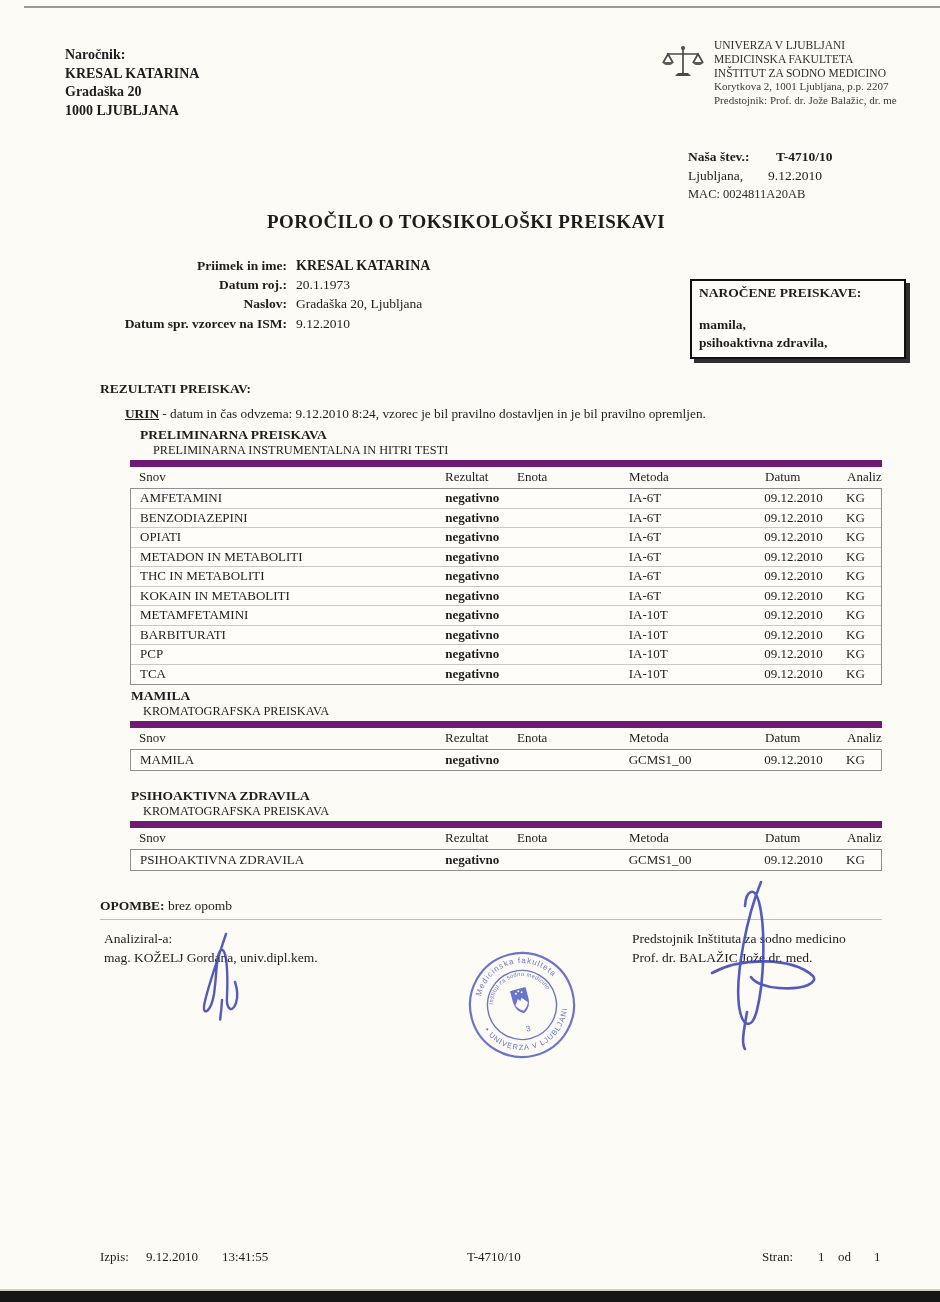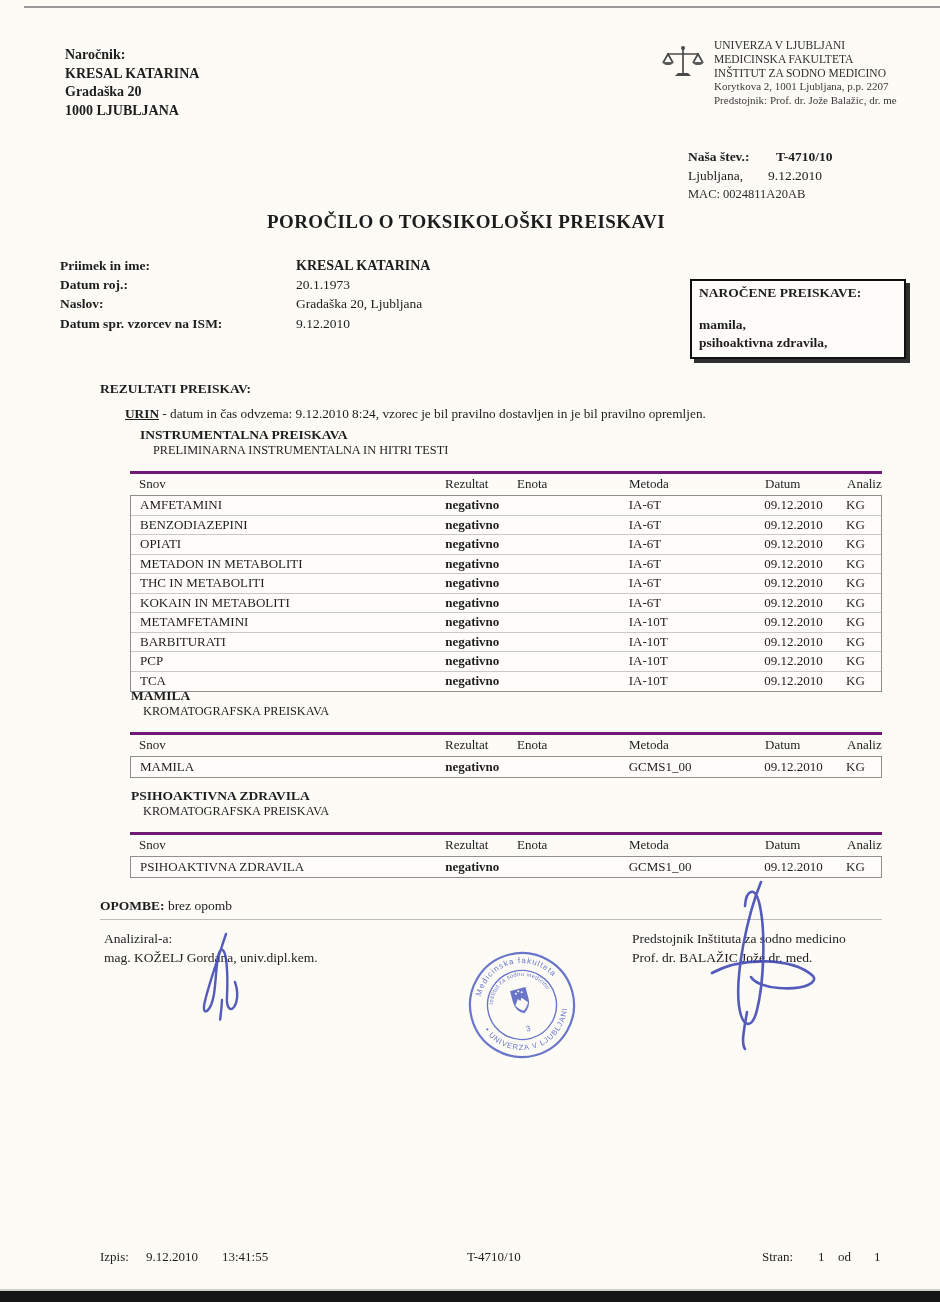--- a/index.html
+++ b/index.html
@@ -28,21 +28,21 @@
   .refblock .l1{width:88px;font-weight:bold}
   .refblock .l2{width:80px;font-weight:normal}
   .refblock .mac{font-size:12.5px;color:#2b2b2b}
 
   
   .doc-title{left:0;width:932px;top:211px;text-align:center;font-size:19px;font-weight:bold;letter-spacing:.4px}
 
   
   .patient{left:60px;top:256px;font-size:13.5px;line-height:19.2px}
   .patient .row{display:flex}
-  .patient .pl{width:227px;font-weight:bold}
+  .patient .pl{width:227px;text-align:right;font-weight:bold}
   .patient .pv{margin-left:9px}
   .patient .pv0{font-weight:bold;font-size:14px}
 
   
   .obox{left:690px;top:279px;width:216px;height:80px;background:#fdfcf8;border:2px solid #101010;
         box-shadow:4px 4px 0 #2f2f2f;padding:4px 7px;font-size:13.5px;font-weight:bold;
         display:flex;flex-direction:column}
   .obox .sp{height:15px}
   .obox .it{line-height:18px}
 
@@ -52,21 +52,21 @@
   .urin .u{font-weight:bold;text-decoration:underline}
 
   
   .tsec{position:absolute;left:130px;width:752px;font-size:13px}
   .tsec .t1{font-weight:bold;font-size:13.5px}
   .tsec .t2{font-size:12.3px}
   .sec1 .t1{padding-left:10px}
   .sec1 .t2{padding-left:23px}
   .sec23 .t1{padding-left:1px}
   .sec23 .t2{padding-left:13px}
-  .thead{display:flex;margin-top:13px;padding:2px 0 3px;border-top:3px solid #701a75}
+  .thead{display:flex;margin-top:2px;padding:2px 0 3px;border-top:7px solid #701a75}
   .tbody{border:1px solid #8f8f8f;background:#fefdfa}
   .tr{display:flex;height:19.5px;align-items:center;border-bottom:1px solid #c8c8c8}
   .tr:last-child{border-bottom:none}
   .th,.td{overflow:hidden;white-space:nowrap}
   .c1{width:315px;padding-left:9px}
   .c2{width:72px}
   .c3{width:112px}
   .c4{width:136px}
   .c5{width:82px}
   .c6{width:35px}
@@ -163,21 +163,21 @@
   </div>
 
   <div class="abs res-head">REZULTATI PREISKAV:</div>
   <div class="abs urin">
     <span class="u">URIN</span>
     <span> </span>
     <span>- datum in čas odvzema: 9.12.2010 8:24, vzorec je bil pravilno dostavljen in je bil pravilno opremljen.</span>
   </div>
 
   <div class="tsec sec1" style="top:427px">
-    <div class="t1">INSTRUMENTALNA PREISKAVA</div>
+    <div class="t1">PRELIMINARNA PREISKAVA</div>
     <div class="t2">PRELIMINARNA INSTRUMENTALNA IN HITRI TESTI</div>
     <div class="thead">
         <div class="th c1">Snov</div>
         <div class="th c2">Rezultat</div>
         <div class="th c3">Enota</div>
         <div class="th c4">Metoda</div>
         <div class="th c5">Datum</div>
         <div class="th c6">Analiz.</div>
       </div>
     <div class="tbody">

